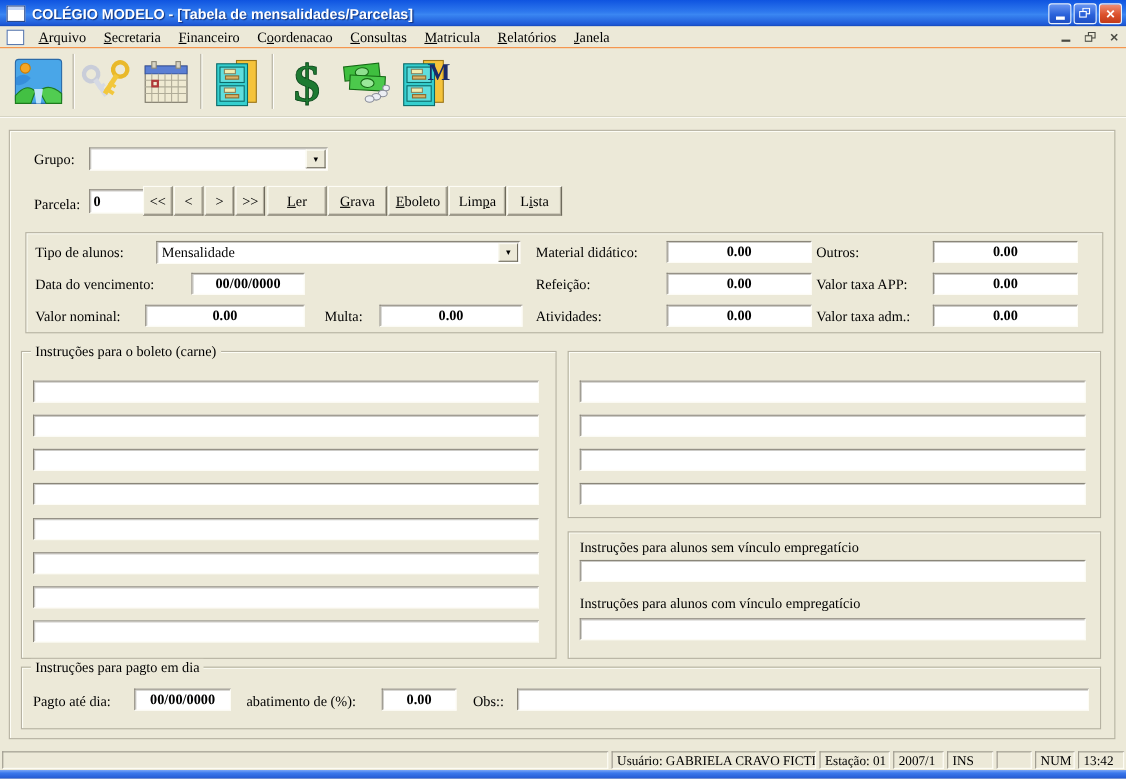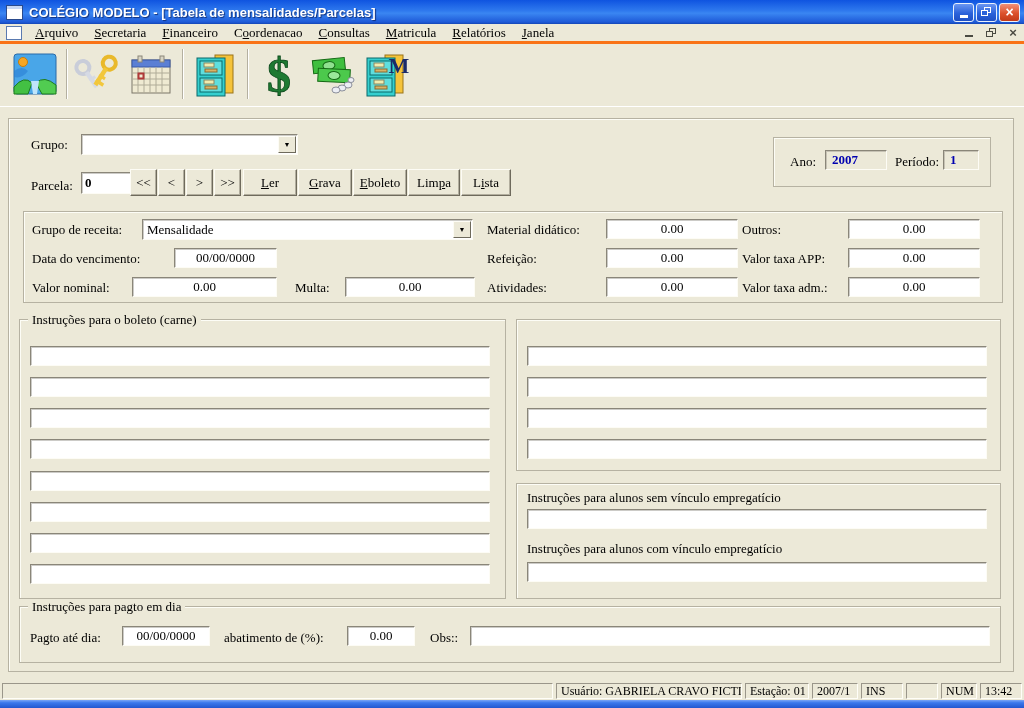--- a/index.html
+++ b/index.html
@@ -19,21 +19,21 @@
   .tb-btn{width:21px;height:19px;border-radius:3px;border:1px solid #e8f0fc;
     display:flex;align-items:center;justify-content:center;box-sizing:border-box;cursor:pointer;}
   .tb-btn.blue{background:linear-gradient(180deg,#6a96f2 0%,#2a62da 55%,#1e4fc4 100%);}
   .tb-btn.red{background:linear-gradient(180deg,#f09078 0%,#dc512c 55%,#c23a18 100%);}
   .glyph-min{display:block;width:8px;height:3px;background:#fff;margin-top:9px;}
   .tb-btn .x{color:#fff;font:bold 14px "Liberation Sans",sans-serif;line-height:1;}
 
   
   .menubar{position:absolute;left:0;top:24px;width:1024px;height:20px;background:#ece9d8;
     display:flex;align-items:center;padding:0 4px;box-sizing:border-box;
-    border-bottom:3px solid #f97316;}
+    border-bottom:1px solid #f97316;}
   .mdi-icon{width:14px;height:12px;background:#fff;border:1px solid #5a7ab0;margin:0 8px 0 2px;}
   .menu-item{padding:1px 5px;margin-right:6px;cursor:pointer;white-space:nowrap;}
   .ukey{text-decoration:underline;}
   .mdi-controls{margin-left:auto;display:flex;align-items:center;gap:8px;color:#4a4a42;}
   .mdi-controls .c{cursor:pointer;display:flex;align-items:center;justify-content:center;width:14px;height:13px;}
   .mdi-min-bar{display:block;width:8px;height:2px;background:#4a4a42;margin-top:7px;}
   .mdi-x{font:bold 13px "Liberation Sans",sans-serif;line-height:1;}
 
   
   .toolbar{position:absolute;left:0;top:44px;width:1024px;height:62px;background:#ece9d8;
@@ -47,21 +47,21 @@
   .client{position:absolute;left:0;top:106px;width:1024px;height:576px;background:#ece9d8;
     box-shadow:inset 0 1px 0 #fff;}
   .gbox{position:absolute;border:1px solid #b6b2a2;box-shadow:inset 1px 1px 0 rgba(255,255,250,.9);
     box-sizing:border-box;}
   .gcaption{position:absolute;top:-8px;left:8px;background:#ece9d8;padding:0 4px;white-space:nowrap;}
   .lbl{position:absolute;white-space:nowrap;}
   .edit{position:absolute;box-sizing:border-box;background:#fff;height:20px;
     border:1px solid;border-color:#8a8679 #fdfcf5 #fdfcf5 #8a8679;
     box-shadow:inset 1px 1px 0 rgba(110,106,95,.35);
     font:13px "Liberation Serif",serif;padding:0 3px;color:#000;}
-  .num{text-align:center;}
+  .num{text-align:center;font-weight:bold;}
   .bold{font-weight:bold;}
   .ro{position:absolute;box-sizing:border-box;background:#ece9d8;height:20px;
     border:1px solid;border-color:#8a8679 #fdfcf5 #fdfcf5 #8a8679;
     box-shadow:inset 1px 1px 0 rgba(110,106,95,.3);
     font:bold 13px "Liberation Serif",serif;color:#0000b0;padding:1px 0 0 6px;}
   .combo{position:absolute;box-sizing:border-box;background:#fff;height:21px;
     border:1px solid;border-color:#8a8679 #fdfcf5 #fdfcf5 #8a8679;
     box-shadow:inset 1px 1px 0 rgba(110,106,95,.35);cursor:pointer;}
   .combo-value{padding:1px 20px 0 4px;line-height:18px;white-space:nowrap;overflow:hidden;}
   .combo-btn{position:absolute;right:1px;top:1px;bottom:1px;width:16px;background:#ece9d8;
@@ -259,29 +259,23 @@
           <span>Lim</span>
           <span class="ukey">p</span>
           <span>a</span>
         </div>
       <div class="btn" style="left:452px;top:50px;width:50px;height:27px">
           <span>L</span>
           <span class="ukey">i</span>
           <span>sta</span>
         </div>
 
-      <div class="gbox" style="left:764px;top:18px;width:218px;height:50px">
-        <span class="lbl" style="left:16px;top:16px">Ano:</span>
-        <div class="ro" style="left:51px;top:12px;width:62px">2007</div>
-        <span class="lbl" style="left:121px;top:16px">Período:</span>
-        <div class="ro" style="left:169px;top:12px;width:36px">1</div>
-      </div>
 
       <div class="gbox" style="left:14px;top:92px;width:980px;height:92px">
-        <span class="lbl" style="left:8px;top:10px">Grupo de receita:</span>
+        <span class="lbl" style="left:8px;top:10px">Tipo de alunos:</span>
         <div class="combo" style="left:118px;top:7px;width:331px">
           <div class="combo-value">Mensalidade</div>
           <div class="combo-btn">▼</div>
         </div>
         <span class="lbl" style="left:463px;top:10px">Material didático:</span>
         <input class="edit num" style="left: 582px; top: 7px; width: 132px;" value="0.00">
         <span class="lbl" style="left:718px;top:10px">Outros:</span>
         <input class="edit num" style="left: 824px; top: 7px; width: 132px;" value="0.00">
 
         <span class="lbl" style="left:8px;top:39px">Data do vencimento:</span>

